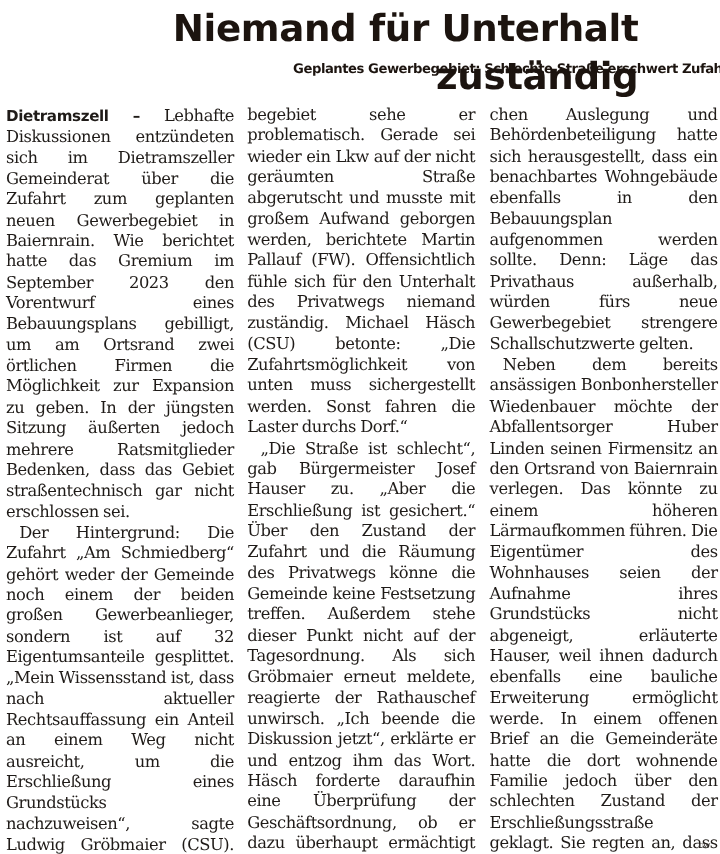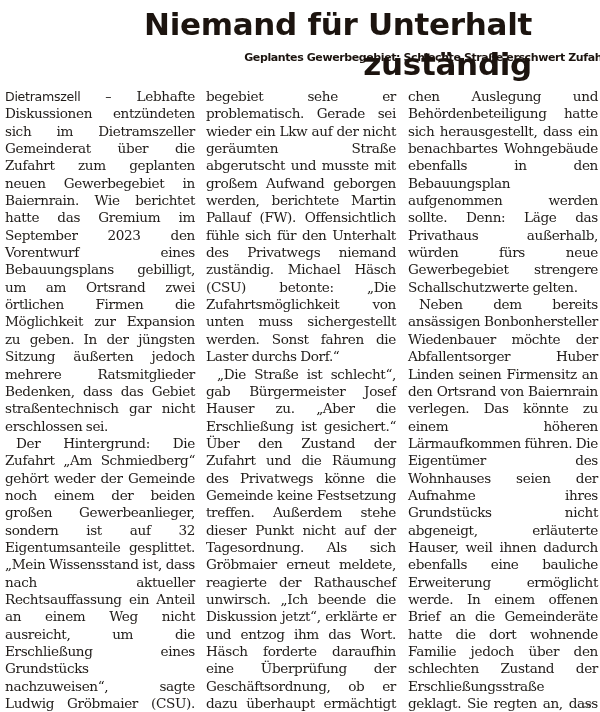--- a/index.html
+++ b/index.html
@@ -20,21 +20,21 @@
     font-family: "DejaVu Serif", serif; font-size: 13.6px; line-height: 17.35px;
     letter-spacing: -0.35px; word-spacing: -0.5px;
     text-align: justify; hyphens: manual; color: #1f1b18;
   }
   .col1 { left: 5px; }
   .col2 { left: 206px; }
   .col3 { left: 408px; }
   .col p { margin: 0; }
   .col p.indent { text-indent: 11px; }
   .dateline {
-    font-family: "DejaVu Sans", sans-serif; font-weight: normal; font-size: 12.6px; letter-spacing: -0.3px;
+    font-family: "DejaVu Sans", sans-serif; font-weight: bold; font-size: 12.6px; letter-spacing: -0.3px;
   }
   .author {
     position: absolute; right: 8px; top: 699px;
     font-family: Liberation Serif, serif; font-size: 8.5px; color: #3a3633;
   }
 </style>
 </head>
 <body>
 
 <div class="page">

